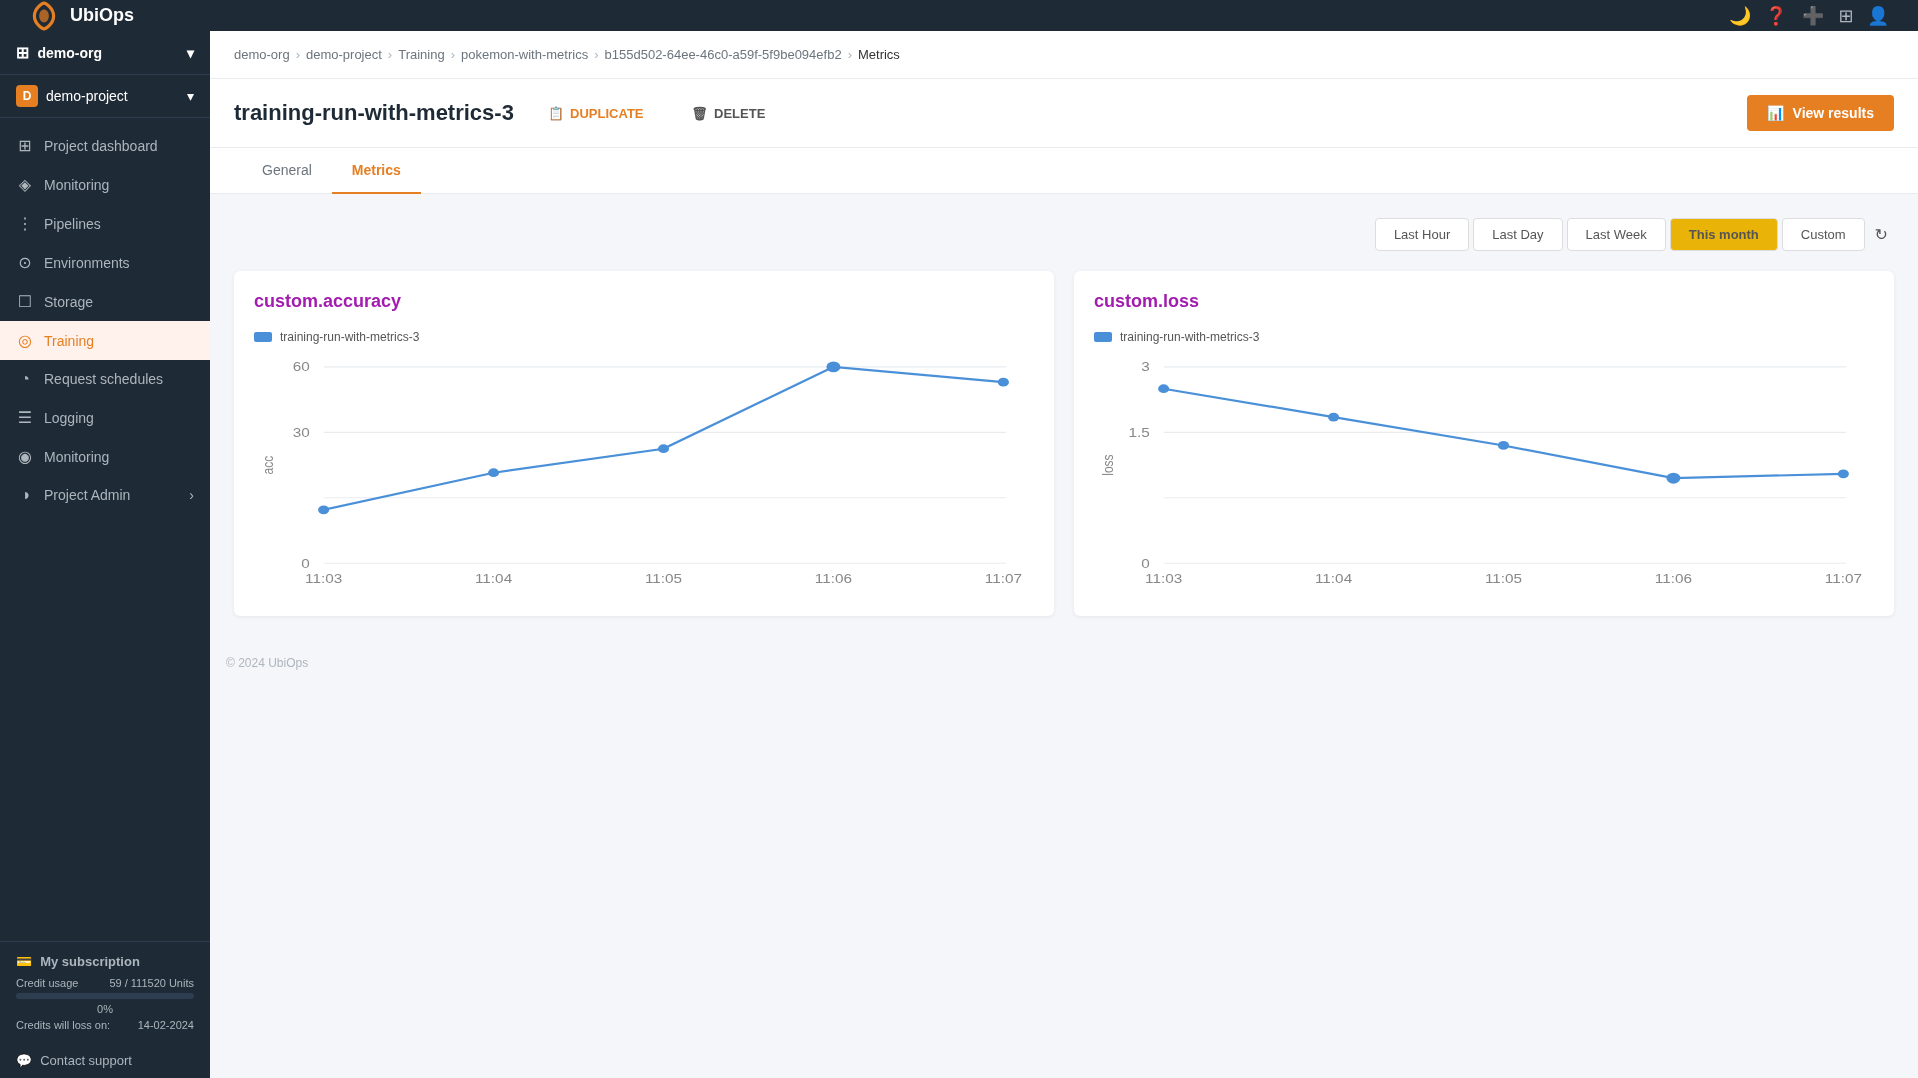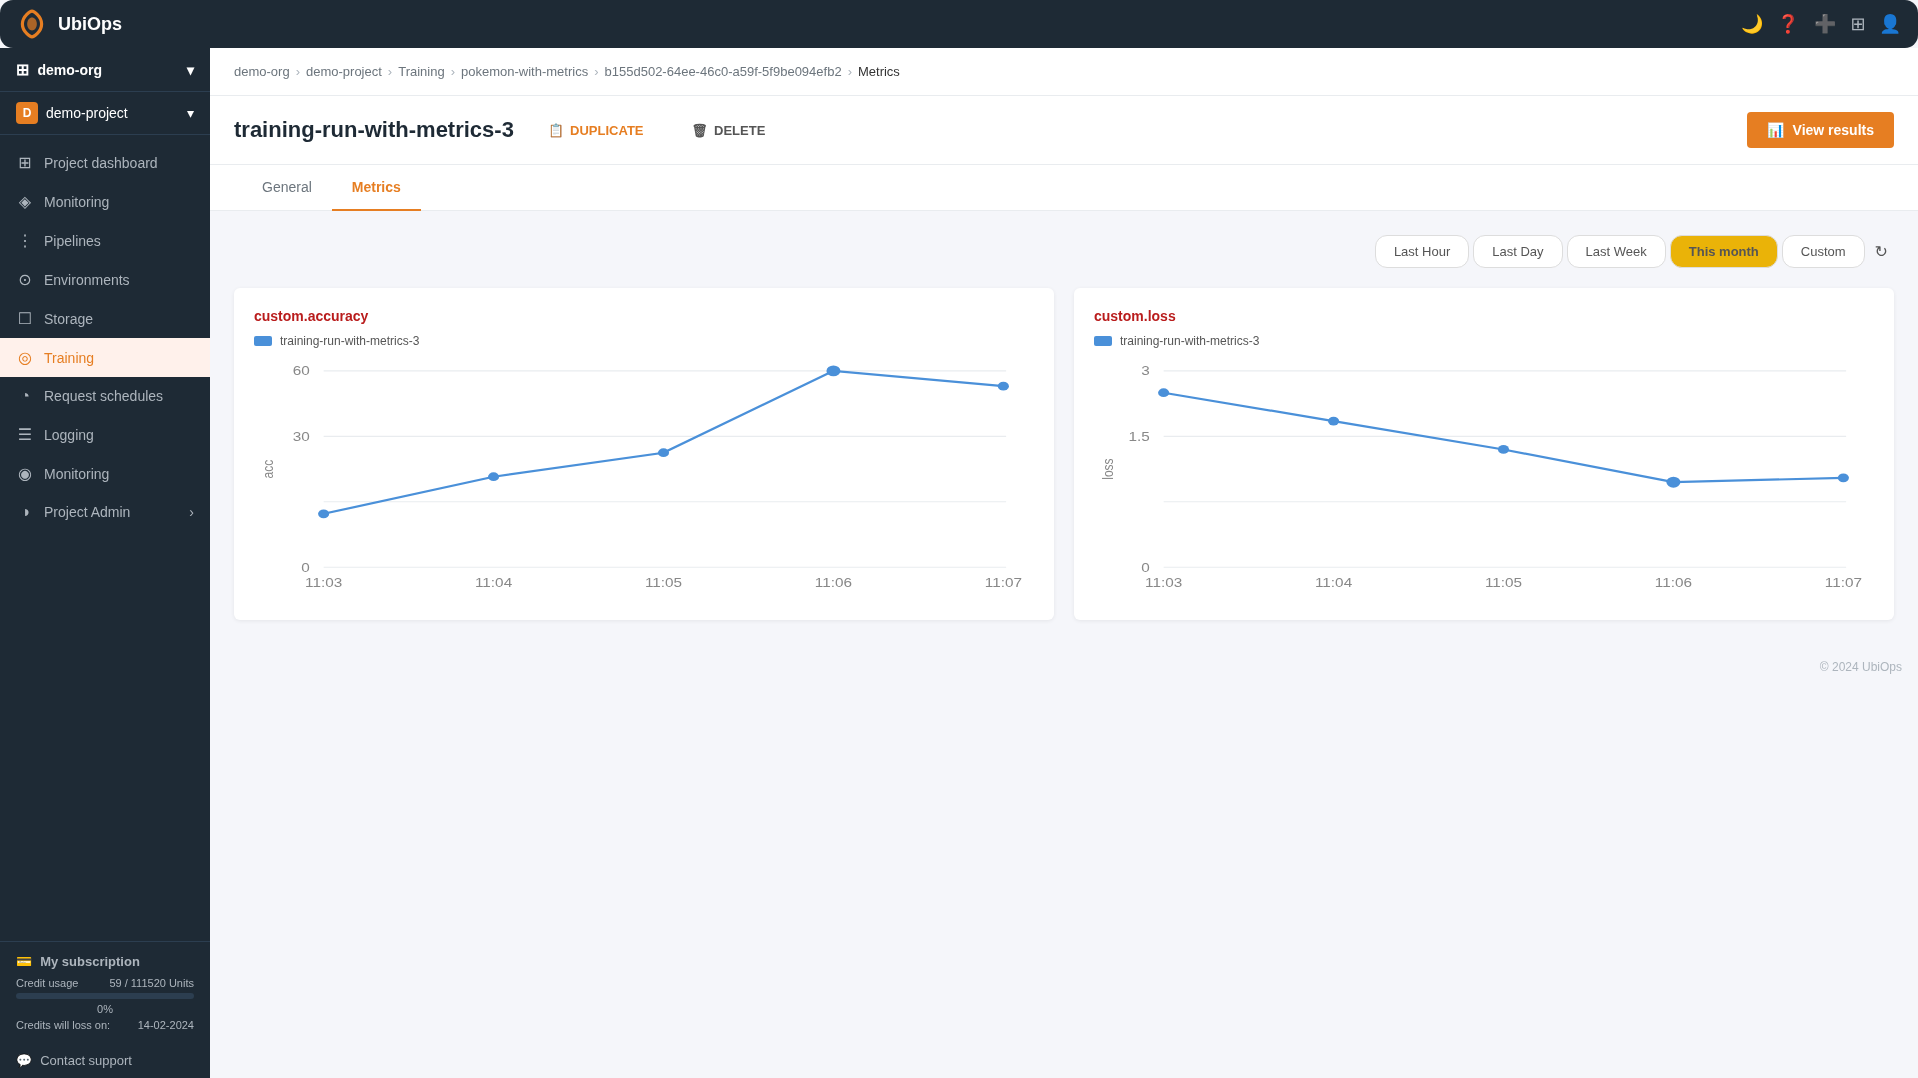--- a/index.html
+++ b/index.html
@@ -1,27 +1,26 @@
 <!DOCTYPE html>
 <html><head>
   <meta charset="utf-8">
   <style>
     * { box-sizing: border-box; margin: 0; padding: 0; }
     body { font-family: 'Segoe UI', Arial, sans-serif; background: #f5f6fa; color: #333; display: flex; flex-direction: column; height: 100vh; overflow: hidden; }
 
     
     .topnav {
       background: #1e2a35;
-      height: 48px;
+      height: 31px;
       display: flex;
       align-items: center;
-      padding: 0 16px;
+      padding: 0 28px;
       justify-content: space-between;
       flex-shrink: 0;
-      border-radius: 13px;
     }
     .topnav-left { display: flex; align-items: center; gap: 10px; }
     .logo-icon { width: 32px; height: 32px; }
     .app-title { color: #fff; font-size: 18px; font-weight: 600; }
     .topnav-right { display: flex; align-items: center; gap: 14px; color: #adb5bd; }
     .topnav-right span { cursor: pointer; font-size: 18px; }
 
     
     .body-layout { display: flex; flex: 1; overflow: hidden; }
 
@@ -161,50 +160,50 @@
       gap: 4px;
       margin-bottom: 20px;
     }
     .time-btn {
       padding: 8px 18px;
       font-size: 13px;
       border: 1px solid #ddd;
       background: #fff;
       color: #555;
       cursor: pointer;
-      border-radius: 12px;
+      border-radius: 4px;
     }
     .time-btn.active { background: #eab308; font-weight: 600; }
     .refresh-btn {
       background: none; border: none; cursor: pointer;
       font-size: 16px; color: #555; padding: 6px;
     }
 
     
     .charts-grid {
       display: grid;
       grid-template-columns: 1fr 1fr;
       gap: 20px;
     }
     .chart-card {
       background: #fff;
       border-radius: 6px;
       padding: 20px;
       box-shadow: 0 1px 4px rgba(0,0,0,0.07);
     }
-    .chart-title { font-size: 14px; font-weight: 600; color: #b91c1c; margin-bottom: 10px; }
+    .chart-title { font-size: 18px; font-weight: 600; color: #a21caf; margin-bottom: 18px; }
     .chart-legend { display: flex; align-items: center; gap: 8px; margin-bottom: 12px; }
     .legend-color { width: 18px; height: 10px; border-radius: 2px; }
     .legend-label { font-size: 12px; color: #555; }
 
     .chart-container { position: relative; width: 100%; height: 240px; }
     svg.chart { width: 100%; height: 100%; }
 
     
-    .footer { text-align: right; padding: 16px; font-size: 12px; color: #adb5bd; }
+    .footer { text-align: left; padding: 16px; font-size: 12px; color: #adb5bd; }
     .footer a { color: #adb5bd; text-decoration: none; }
   </style>
 </head>
 <body>
 
 <div class="topnav">
   <div class="topnav-left">
     <svg class="logo-icon" viewBox="0 0 40 40">
       <path d="M8 20 C8 10, 18 4, 20 4 C22 4, 32 10, 32 20 C32 30, 22 36, 20 36 C18 36, 8 30, 8 20Z" fill="none" stroke="#e67e22" stroke-width="4"></path>
       <path d="M14 20 C14 15, 17 12, 20 12 C23 12, 26 15, 26 20 C26 25, 23 28, 20 28 C17 28, 14 25, 14 20Z" fill="#e67e22" opacity="0.7"></path>

